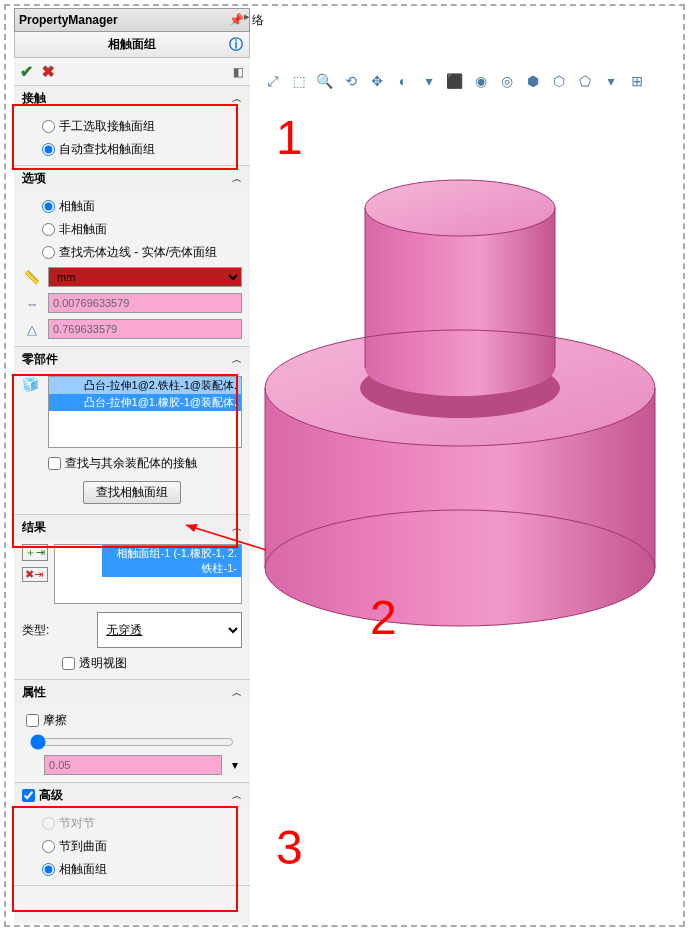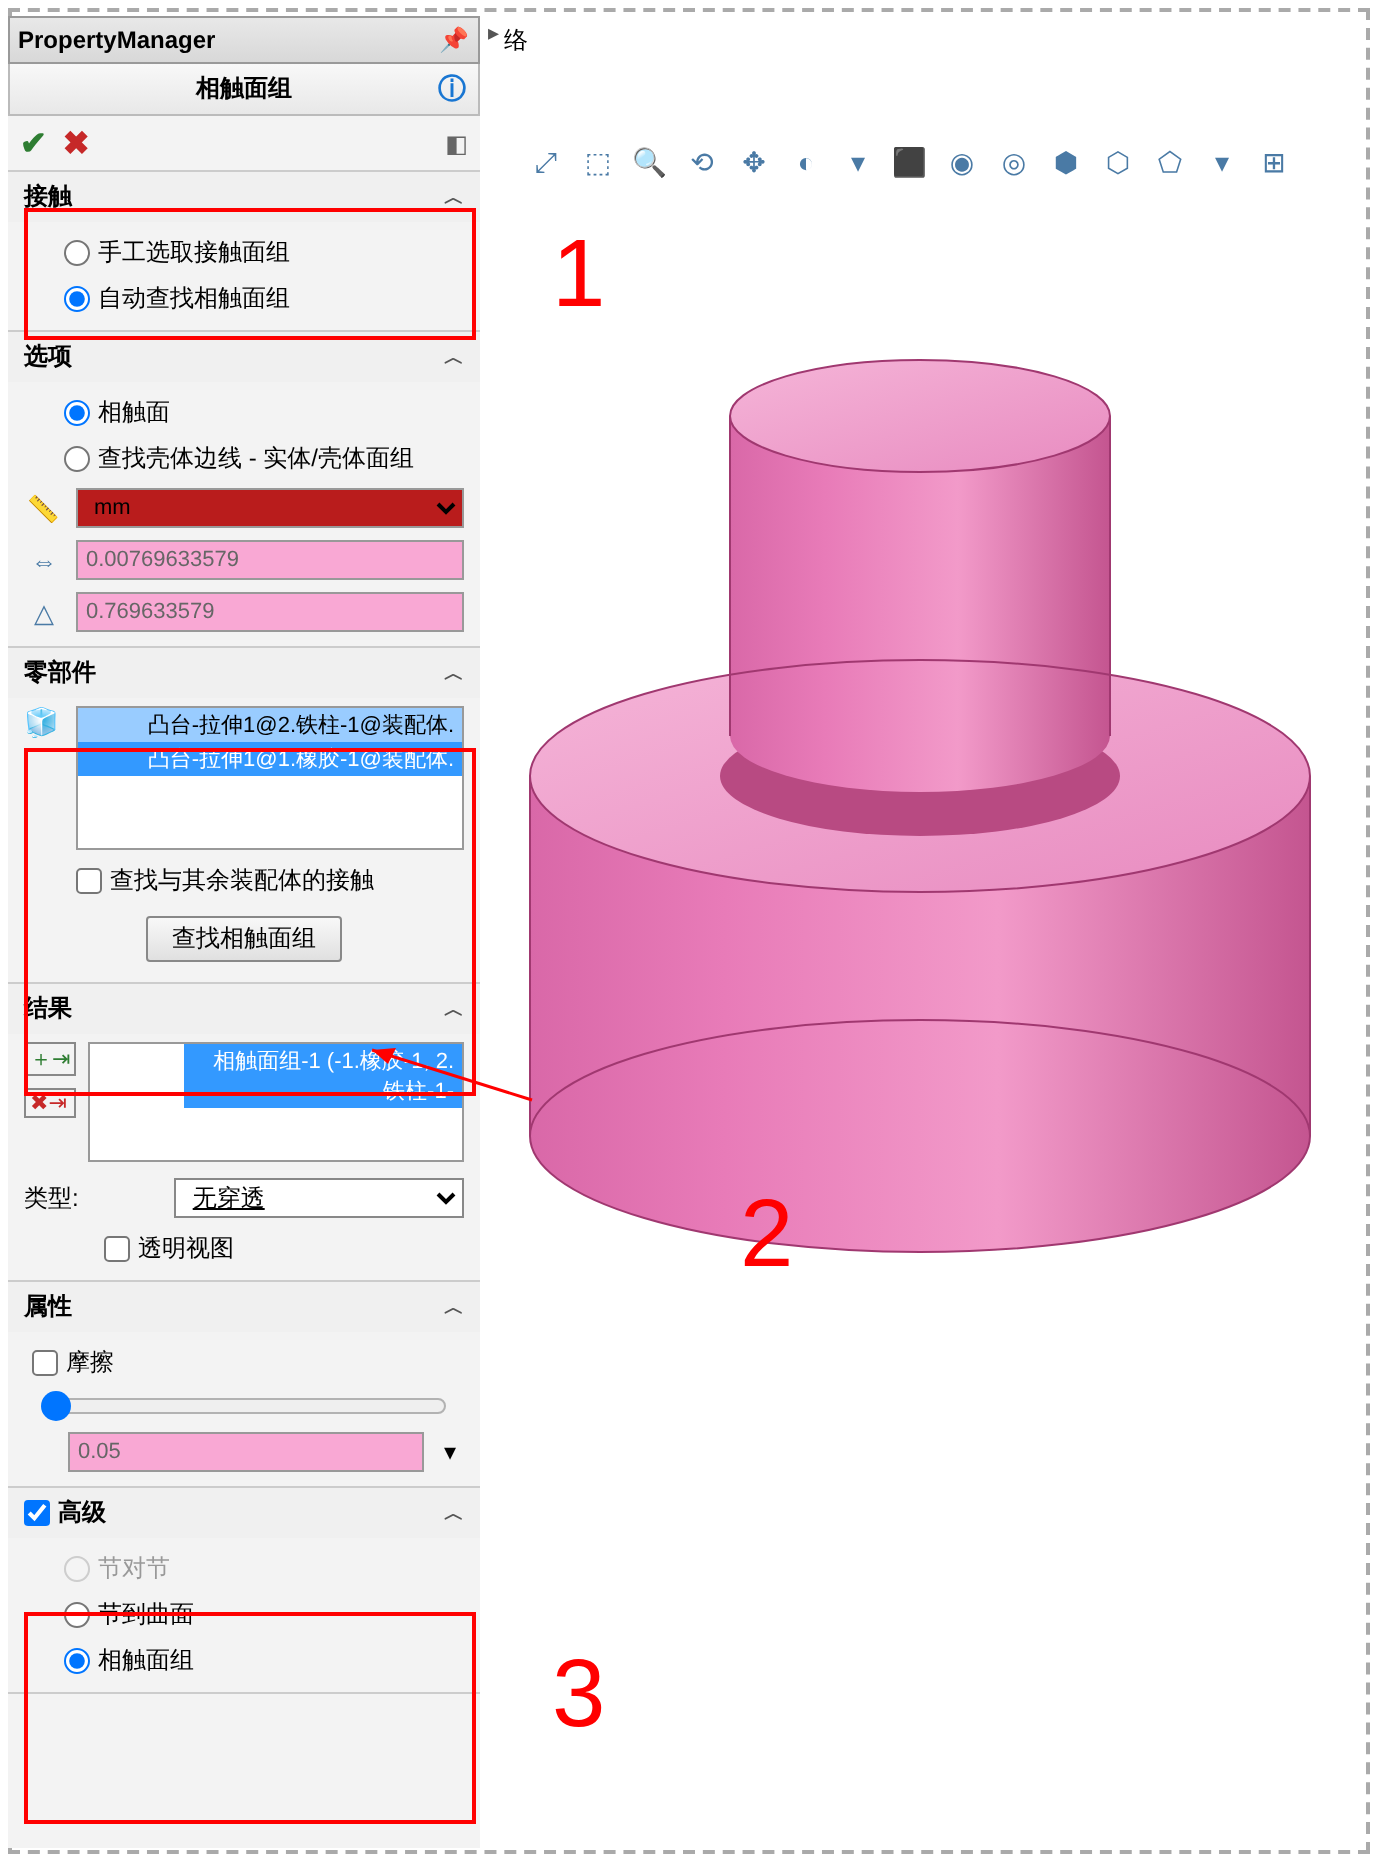--- a/index.html
+++ b/index.html
@@ -1,19 +1,19 @@
 <!DOCTYPE html>
 <html><head>
 <meta charset="utf-8">
 <style>
   * { box-sizing: border-box; margin: 0; padding: 0; font-family: "Microsoft YaHei", Arial, sans-serif; }
   body { width: 689px; height: 931px; background: #fff; position: relative; overflow: hidden; }
   .outer-border { position: absolute; inset: 4px; border: 2px dashed #aaa; }
   
-  .pm-panel { position: absolute; left: 4px; top: 8px; width: 236px; height: 916px; background: #f3f3f3; }
+  .pm-panel { position: absolute; left: 14px; top: 8px; width: 236px; height: 916px; background: #f3f3f3; }
   .pm-header { background: linear-gradient(#e8e8e8,#d8d8d8); border: 1px solid #999; height: 24px; display: flex; align-items: center; padding: 0 4px; font-size: 12px; font-weight: bold; }
   .pm-header .spacer { flex: 1; }
   .pm-pin { width: 16px; height: 16px; display: inline-flex; align-items: center; justify-content: center; }
   
   .pm-title-row { background: linear-gradient(#f8f8f8,#e8e8e8); height: 26px; display: flex; align-items: center; justify-content: center; font-size: 12px; font-weight: bold; border: 1px solid #bbb; border-top: none; position: relative; }
   .pm-title-row .help-icon { position: absolute; right: 6px; color: #1976d2; font-size: 14px; }
   
   .pm-okcancel { height: 28px; display: flex; align-items: center; padding: 0 6px; gap: 8px; border-bottom: 1px solid #ccc; }
   .ok-check { color: #2e7d32; font-size: 16px; font-weight: bold; }
   .cancel-x { color: #c62828; font-size: 16px; font-weight: bold; }
@@ -34,21 +34,21 @@
   .field-icon { width: 20px; text-align: center; font-size: 13px; }
   .field-input { flex: 1; border: 1px solid #999; background: #b91c1c; padding: 2px 4px; font-size: 11px; height: 20px; }
   .field-input[disabled] { background: #f9a8d4; color: #666; }
   
   .listbox { background: #fff; border: 1px solid #999; min-height: 60px; font-size: 11px; text-align: right; }
   .listbox .li { padding: 1px 4px; }
   .highlight { background: #3399ff; color: #fff; }
   .highlight2 { background: #99ccff; color: #000; }
   
   .btn { border: 1px solid #888; background: linear-gradient(#f8f8f8,#e0e0e0); padding: 2px 12px; font-size: 12px; border-radius: 2px; }
-  .select { border: 1px solid #888; background: #fff; padding: 1px 4px; font-size: 12px; height: 20px; text-decoration: underline; }
+  .select { border: 1px solid #888; background: #fff; padding: 1px 4px; font-size: 12px; height: 36px; text-decoration: underline; }
   .slider-row { display: flex; align-items: center; gap: 4px; padding: 2px 8px; }
   .slider-row input[type=range] { flex: 1; }
   
   .red-box { position: absolute; border: 2px solid #f00; pointer-events: none; }
   
   .viewport { position: absolute; left: 250px; top: 8px; right: 8px; bottom: 8px; background: #fff; }
   .vp-toolbar { position: absolute; top: 62px; left: 12px; display: flex; gap: 4px; }
   .tb-btn { width: 22px; height: 22px; display: flex; align-items: center; justify-content: center; color: #4a7aa5; font-size: 14px; }
   
   .annot-num { position: absolute; color: #f00; font-size: 48px; font-family: Arial; }
@@ -102,20 +102,24 @@
 
     <div class="section">
       <div class="section-header">
         <span class="s-title">选项</span>
         <span class="chevron">︿</span>
       </div>
       <div class="section-content">
         <div class="radio-row">
           <input type="radio" name="opt" checked="" style="">
           <span>相触面</span>
+        </div>
+        <div class="radio-row">
+          <input type="radio" name="opt" style="">
+          <span>非相触面</span>
         </div>
         <div class="radio-row">
           <input type="radio" name="opt" style="">
           <span>查找壳体边线 - 实体/壳体面组</span>
         </div>
         <div class="field-row">
           <span class="field-icon" style="color:#e6b800">📏</span>
           <select class="field-input">
             <option>mm</option>
           </select>

